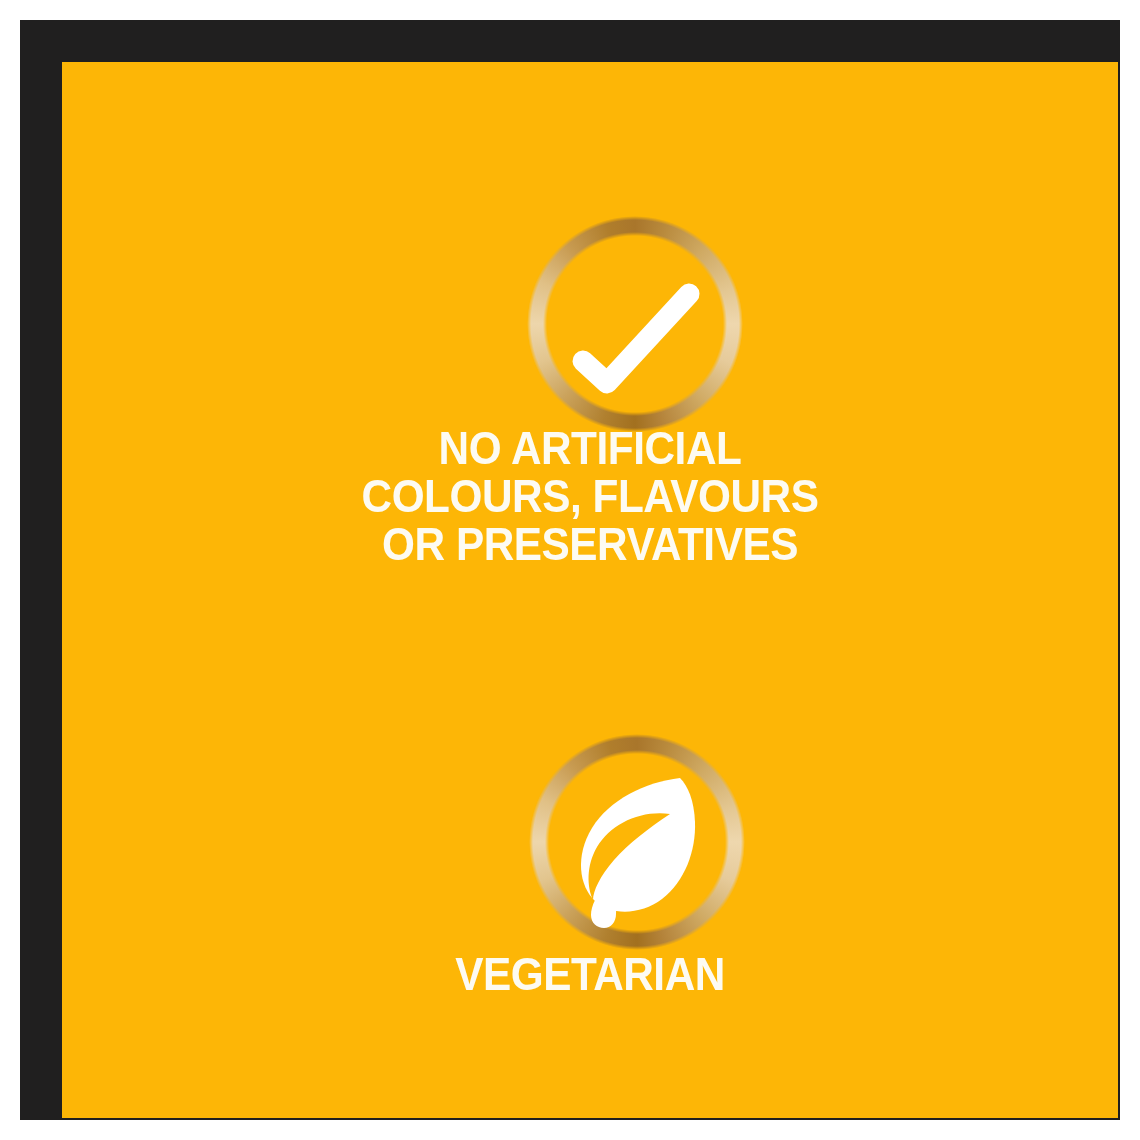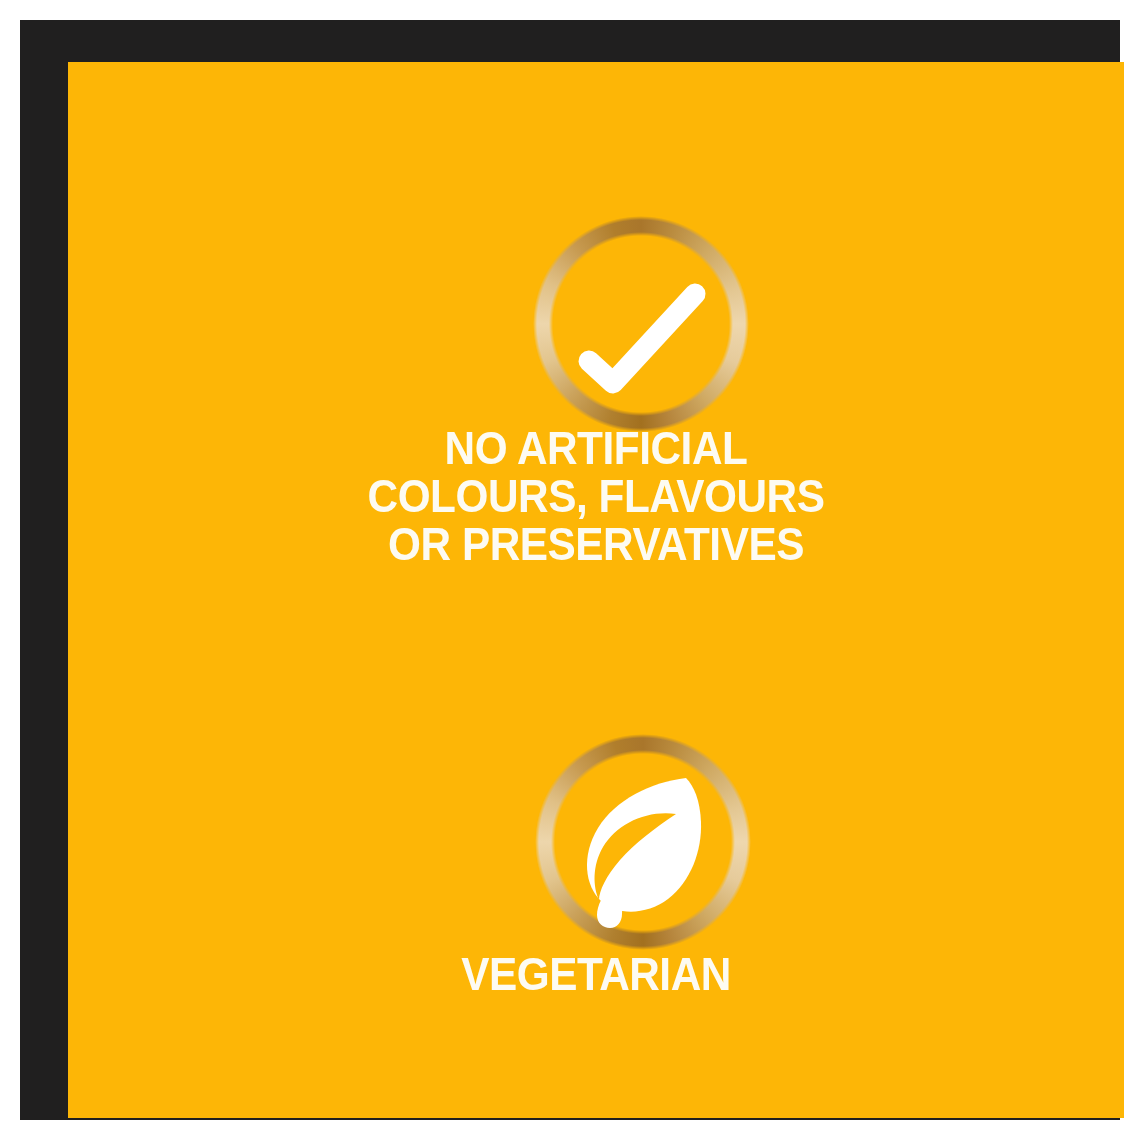--- a/index.html
+++ b/index.html
@@ -35,21 +35,20 @@
   }
   #canvas {
     position: absolute;
     left: 42px;
     top: 42px;
     width: 1056px;
     height: 1056px;
     background: #FDB606;
     box-sizing: border-box;
     overflow: hidden;
-    margin-left: 6px;
   }
 
   
   .badge {
     position: absolute;
     width: 216px;
     height: 216px;
   }
   #badge-no-artificial { left: 465px; top: 154px; }
   #badge-vegetarian    { left: 467px; top: 672px; }

